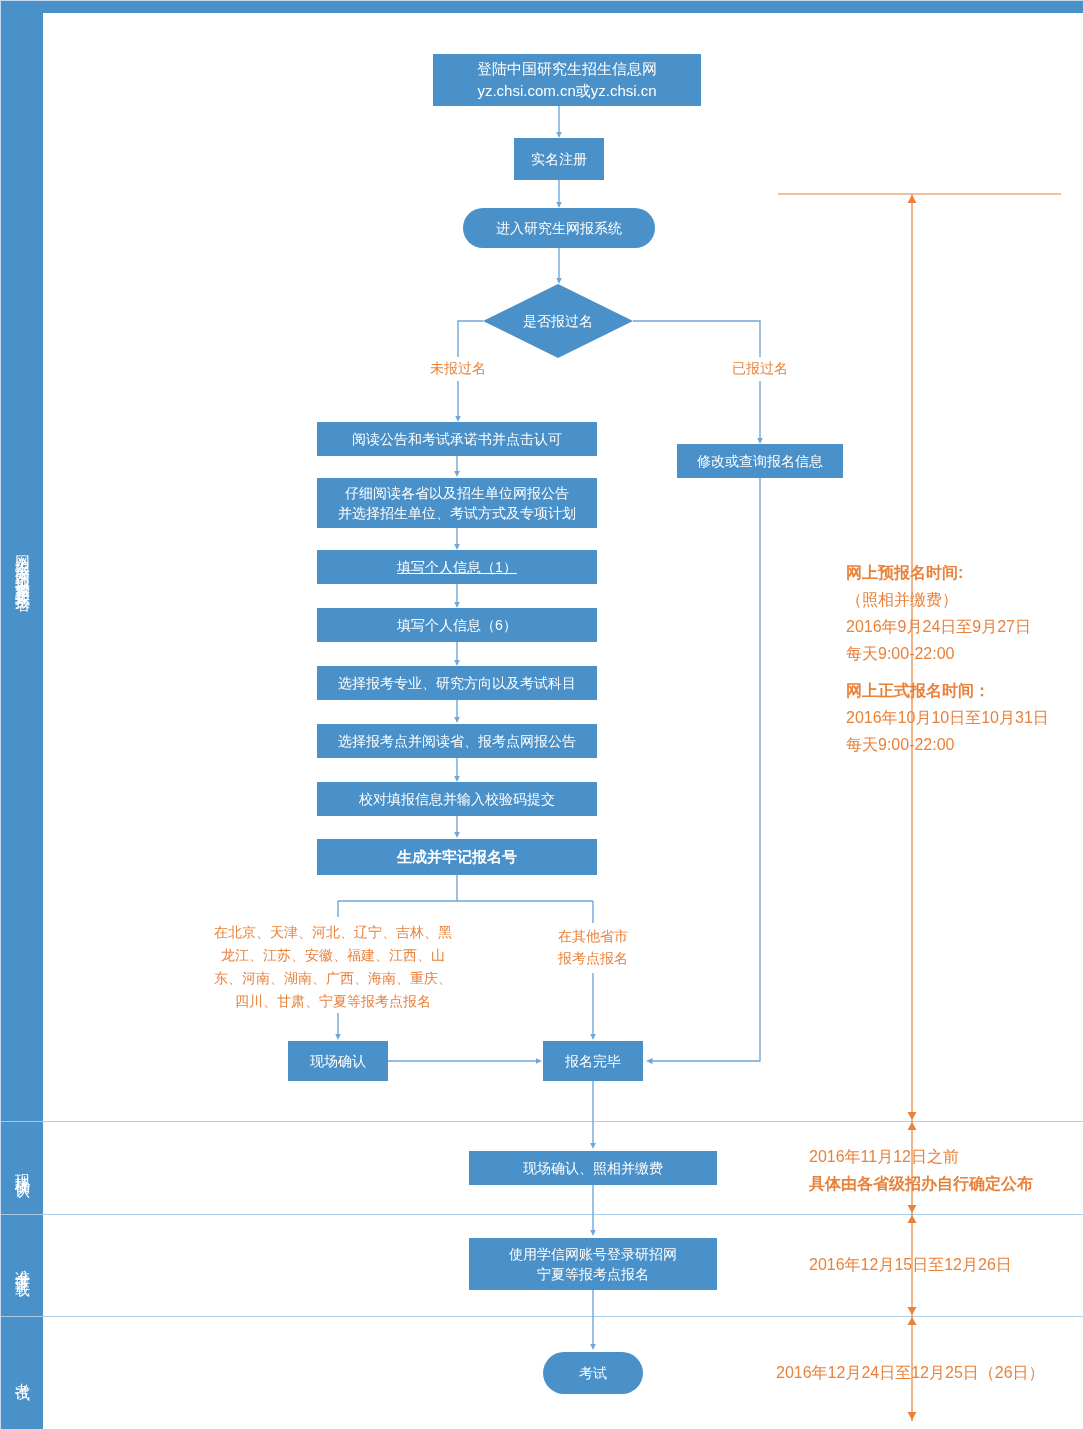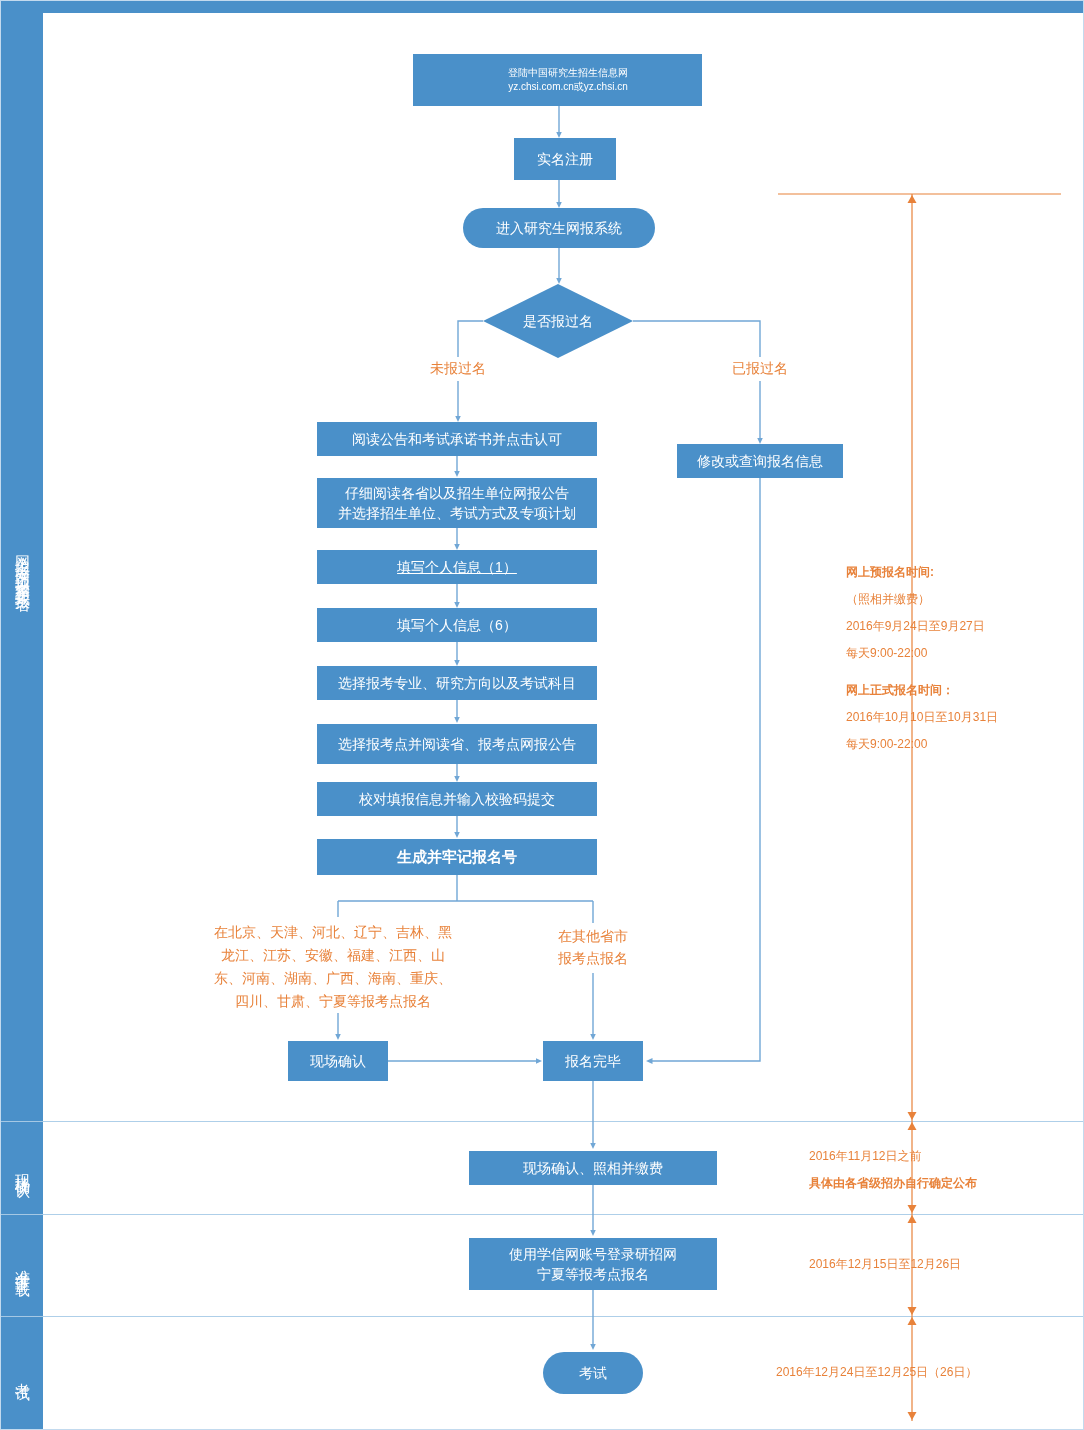--- a/index.html
+++ b/index.html
@@ -23,46 +23,46 @@
   .wires{position:absolute;left:0;top:0;z-index:2;pointer-events:none;}
   .wire{stroke:var(--line-blue,#71a7d6);fill:none;stroke-width:1.4px;}
   .owire{stroke:var(--orange,#e8823a);fill:none;stroke-width:1.2px;}
   .oarr{fill:var(--orange,#e8823a);stroke:none;}
 
   .node{
     position:absolute;background:var(--box-blue,#4a90c9);color:#fff;
     display:flex;align-items:center;justify-content:center;text-align:center;
     font-size:14px;line-height:1.45;white-space:pre-line;z-index:5;
   }
-  .n-login{left:412px;top:53px;width:268px;height:52px;font-size:10px;padding-left:21px;}
-  .n-register{left:513px;top:137px;width:102px;height:42px;}
+  .n-login{left:432px;top:53px;width:268px;height:52px;font-size:15px;}
+  .n-register{left:513px;top:137px;width:90px;height:42px;}
   .n-enter{left:462px;top:207px;width:192px;height:40px;border-radius:20px;}
   .n-decision{left:482px;top:283px;width:150px;height:74px;clip-path:polygon(50% 0,100% 50%,50% 100%,0 50%);}
   .n-read-notice{left:316px;top:421px;width:280px;height:34px;}
   .n-read-province{left:316px;top:477px;width:280px;height:50px;}
   .n-fill1{left:316px;top:549px;width:280px;height:34px;text-decoration:underline;}
   .n-fill2{left:316px;top:607px;width:280px;height:34px;}
   .n-major{left:316px;top:665px;width:280px;height:34px;}
-  .n-site{left:316px;top:723px;width:280px;height:40px;}
+  .n-site{left:316px;top:723px;width:280px;height:34px;}
   .n-verify{left:316px;top:781px;width:280px;height:34px;text-align:center;}
   .n-gen{left:316px;top:838px;width:280px;height:36px;font-weight:bold;font-size:15px;}
   .n-modify{left:676px;top:443px;width:166px;height:34px;}
   .n-pay{left:287px;top:1040px;width:100px;height:40px;}
   .n-complete{left:542px;top:1040px;width:100px;height:40px;}
   .n-onsite{left:468px;top:1150px;width:248px;height:34px;}
   .n-download{left:468px;top:1237px;width:248px;height:52px;}
   .n-exam{left:542px;top:1351px;width:100px;height:42px;border-radius:21px;}
 
   .lbl{position:absolute;color:var(--orange,#e8823a);font-size:14px;text-align:center;white-space:pre-line;z-index:5;}
   .l-no{left:400px;top:359px;width:114px;}
   .l-yes{left:702px;top:359px;width:114px;}
   .l-left-note{left:200px;top:920px;width:264px;line-height:23px;}
   .l-right-note{left:517px;top:924px;width:150px;line-height:22px;}
 
-  .ann{position:absolute;color:var(--orange,#e8823a);font-size:12px;line-height:27px;z-index:5;}
+  .ann{position:absolute;color:var(--orange,#e8823a);font-size:16px;line-height:27px;z-index:5;}
   .ann .b{font-weight:bold;}
   .a-prereg{left:845px;top:558px;}
   .a-formal{left:845px;top:676px;}
   .a-confirm{left:800px;top:1142px;margin-left:8px;}
   .a-ticket{left:808px;top:1250px;}
   .a-exam{left:775px;top:1358px;}
 </style>
 </head>
 <body>
 

